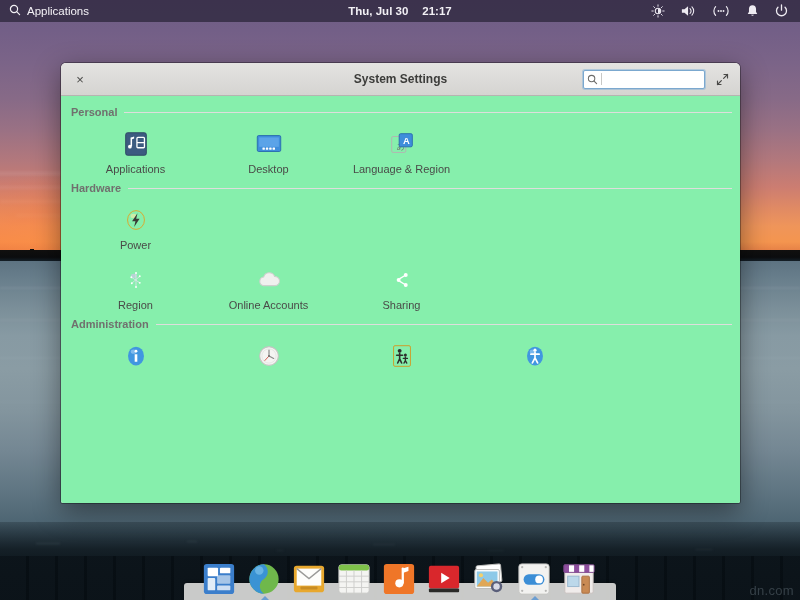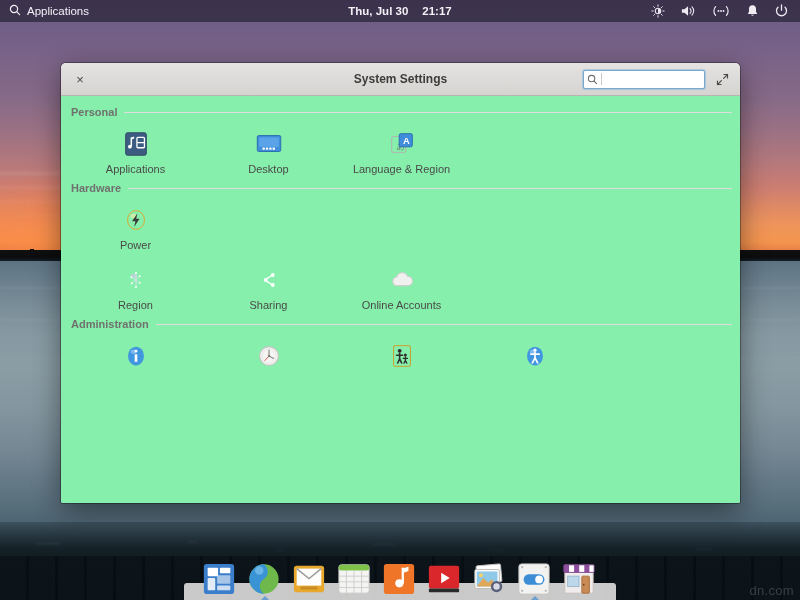--- a/index.html
+++ b/index.html
@@ -401,41 +401,41 @@
           <circle cx="16" cy="8.5" r="1"></circle>
                   <circle cx="16" cy="23.5" r="1"></circle>
         </g>
       </svg>
             </span>
             <span class="cap">Region</span>
           </div>
           <div class="tile">
             <span class="ico">
       <svg width="30" height="30" viewBox="0 0 32 32">
+        <path d="M10 22 A4.6 4.6 0 0 1 10.3 12.9 A6.2 6.2 0 0 1 22 12.2 A4.9 4.9 0 0 1 22.6 22 Z" fill="#f0f0ee" stroke="#cfcfcd" stroke-width="1.1" stroke-linejoin="round"></path>
+      </svg>
+            </span>
+            <span class="cap">Online Accounts</span>
+          </div>
+          <div class="tile">
+            <span class="ico">
+      <svg width="30" height="30" viewBox="0 0 32 32">
         <rect x="7" y="6" width="18" height="20" rx="2.5" fill="url(#g-purple)"></rect>
         <g stroke="#ffffff" stroke-width="1.5" fill="none">
           <line x1="19.2" y1="11.2" x2="13.2" y2="14.8"></line>
           <line x1="13.2" y1="17.2" x2="19.2" y2="20.8"></line>
         </g>
         <g fill="#ffffff">
           <circle cx="20" cy="10.6" r="2.1"></circle>
           <circle cx="12.4" cy="16" r="2.1"></circle>
           <circle cx="20" cy="21.4" r="2.1"></circle>
         </g>
       </svg>
             </span>
             <span class="cap">Sharing</span>
-          </div>
-          <div class="tile">
-            <span class="ico">
-      <svg width="30" height="30" viewBox="0 0 32 32">
-        <path d="M10 22 A4.6 4.6 0 0 1 10.3 12.9 A6.2 6.2 0 0 1 22 12.2 A4.9 4.9 0 0 1 22.6 22 Z" fill="#f0f0ee" stroke="#cfcfcd" stroke-width="1.1" stroke-linejoin="round"></path>
-      </svg>
-            </span>
-            <span class="cap">Online Accounts</span>
           </div>
         </div>
       </div>
       <div class="section">
         <div class="sec-head">
           <span class="sec-title">Administration</span>
           <span class="sec-rule"></span>
         </div>
         <div class="grid">
           <div class="tile">

